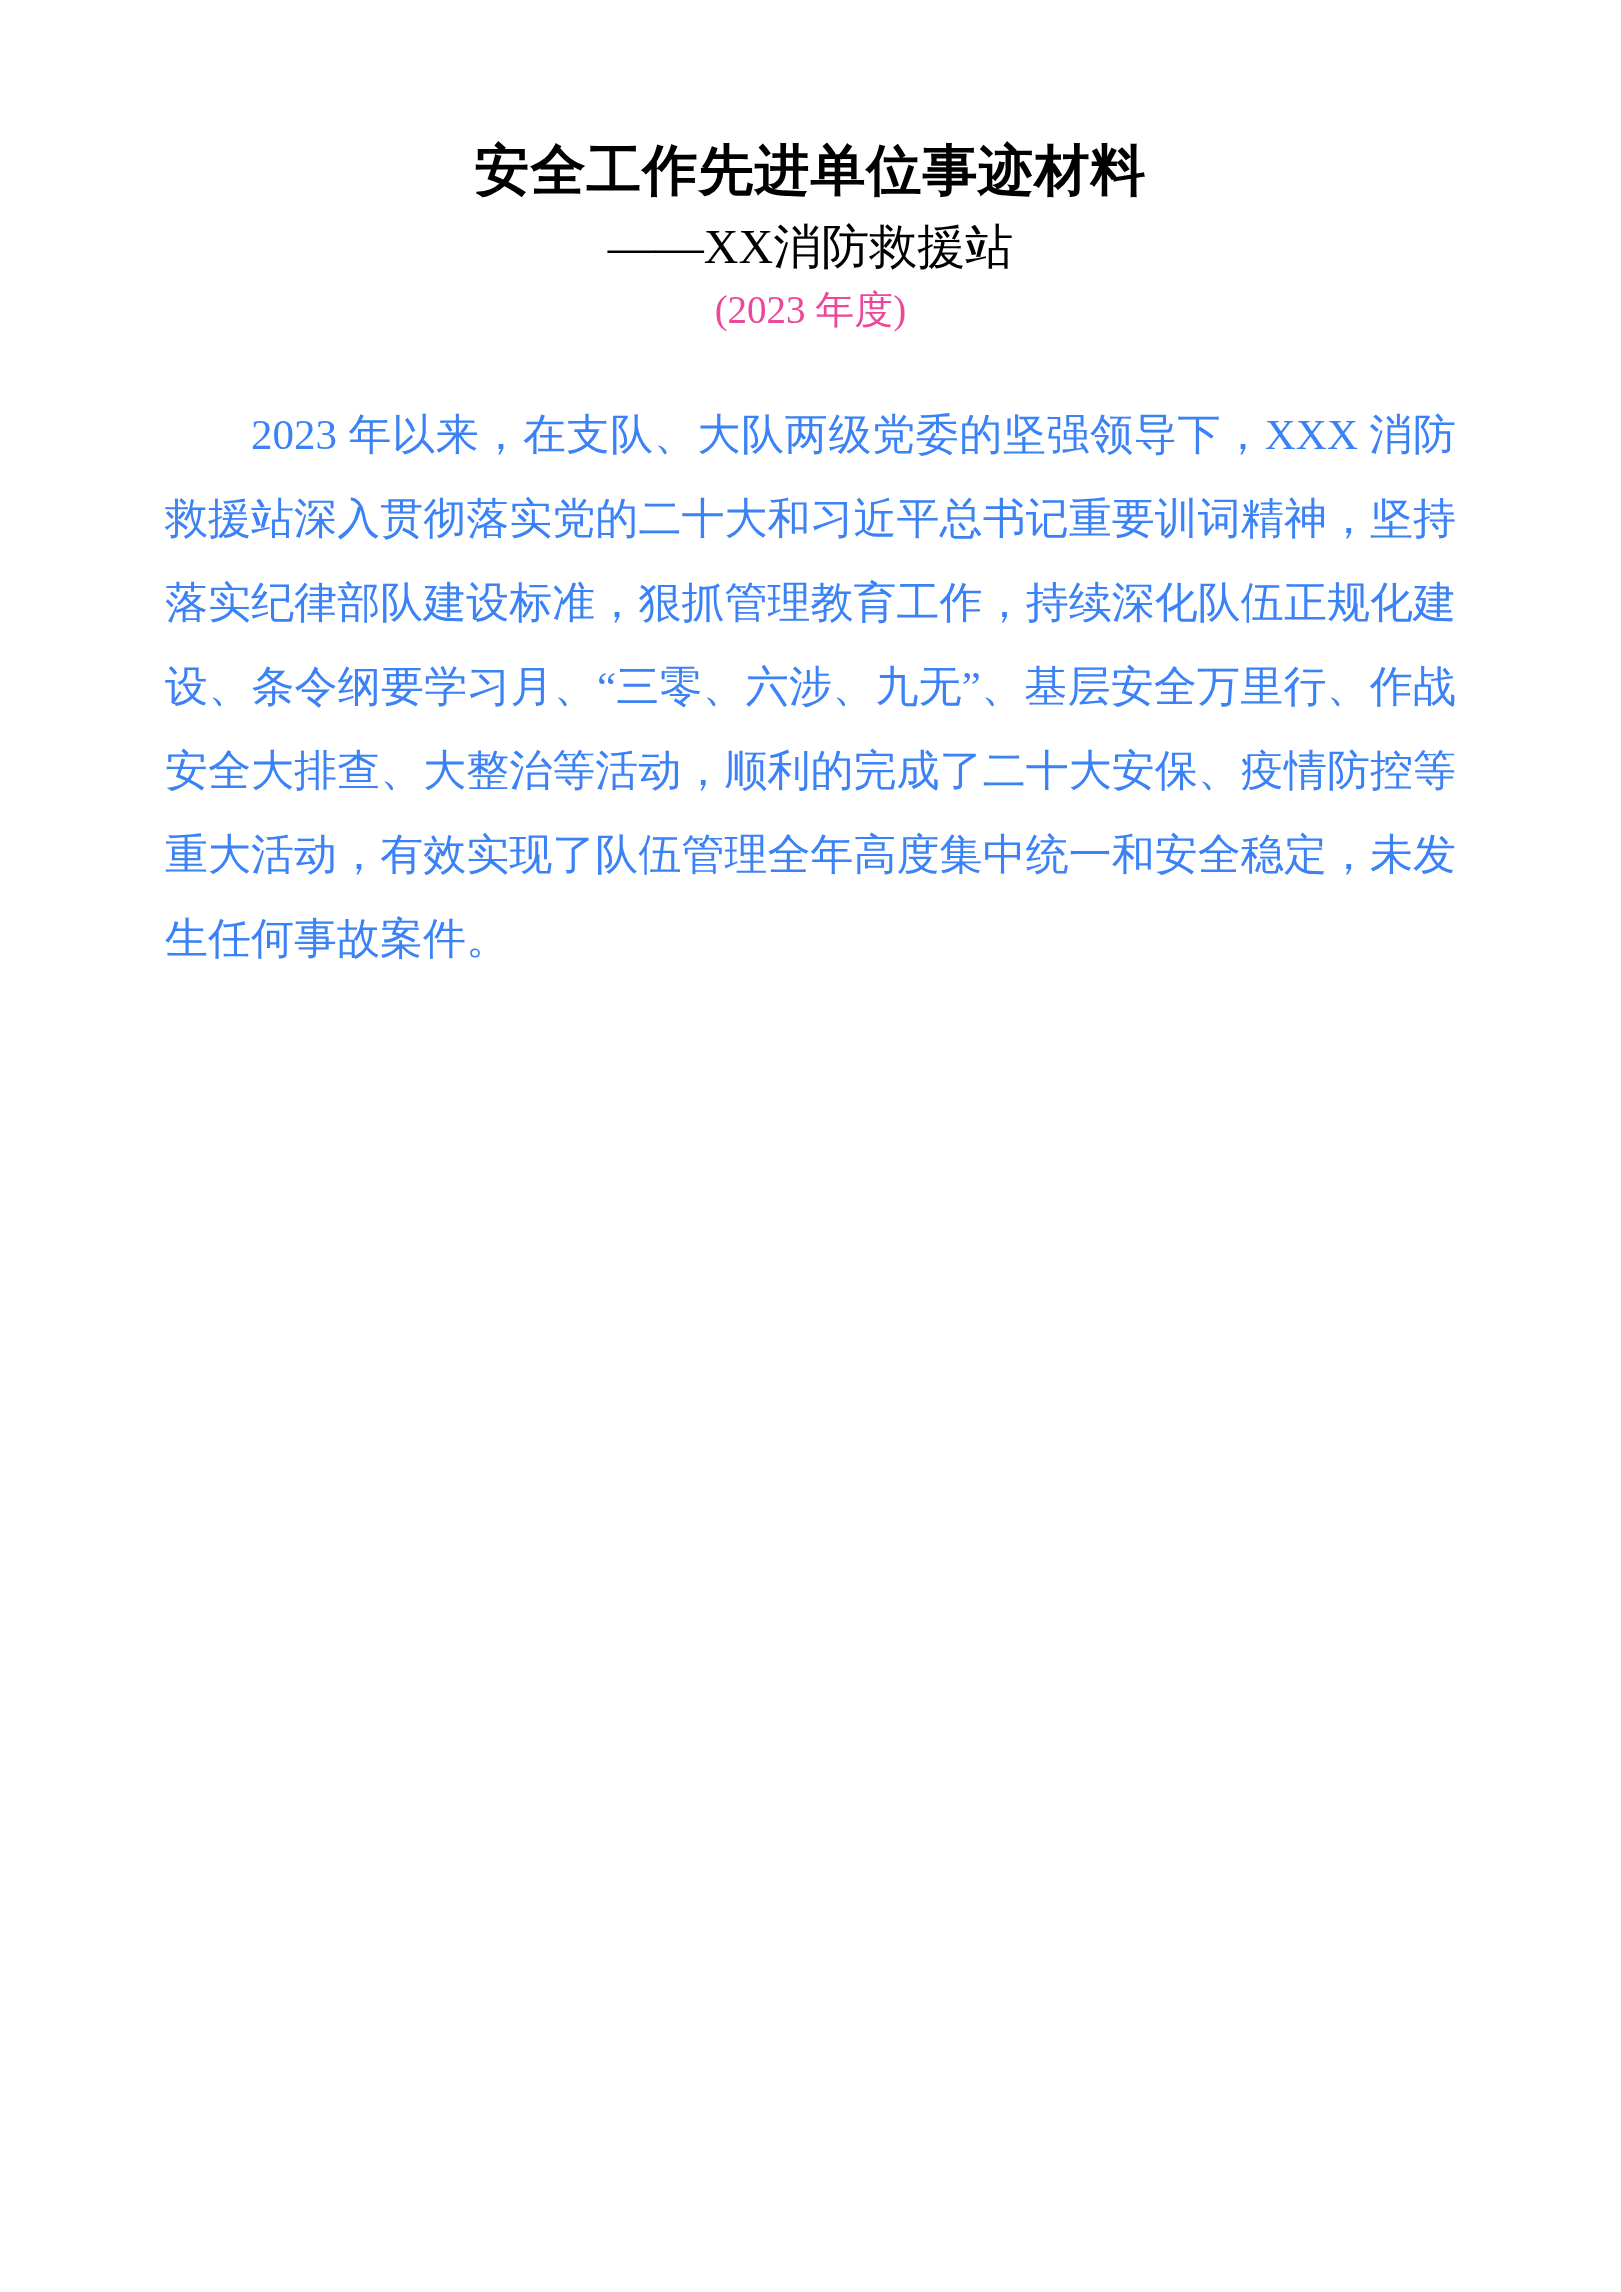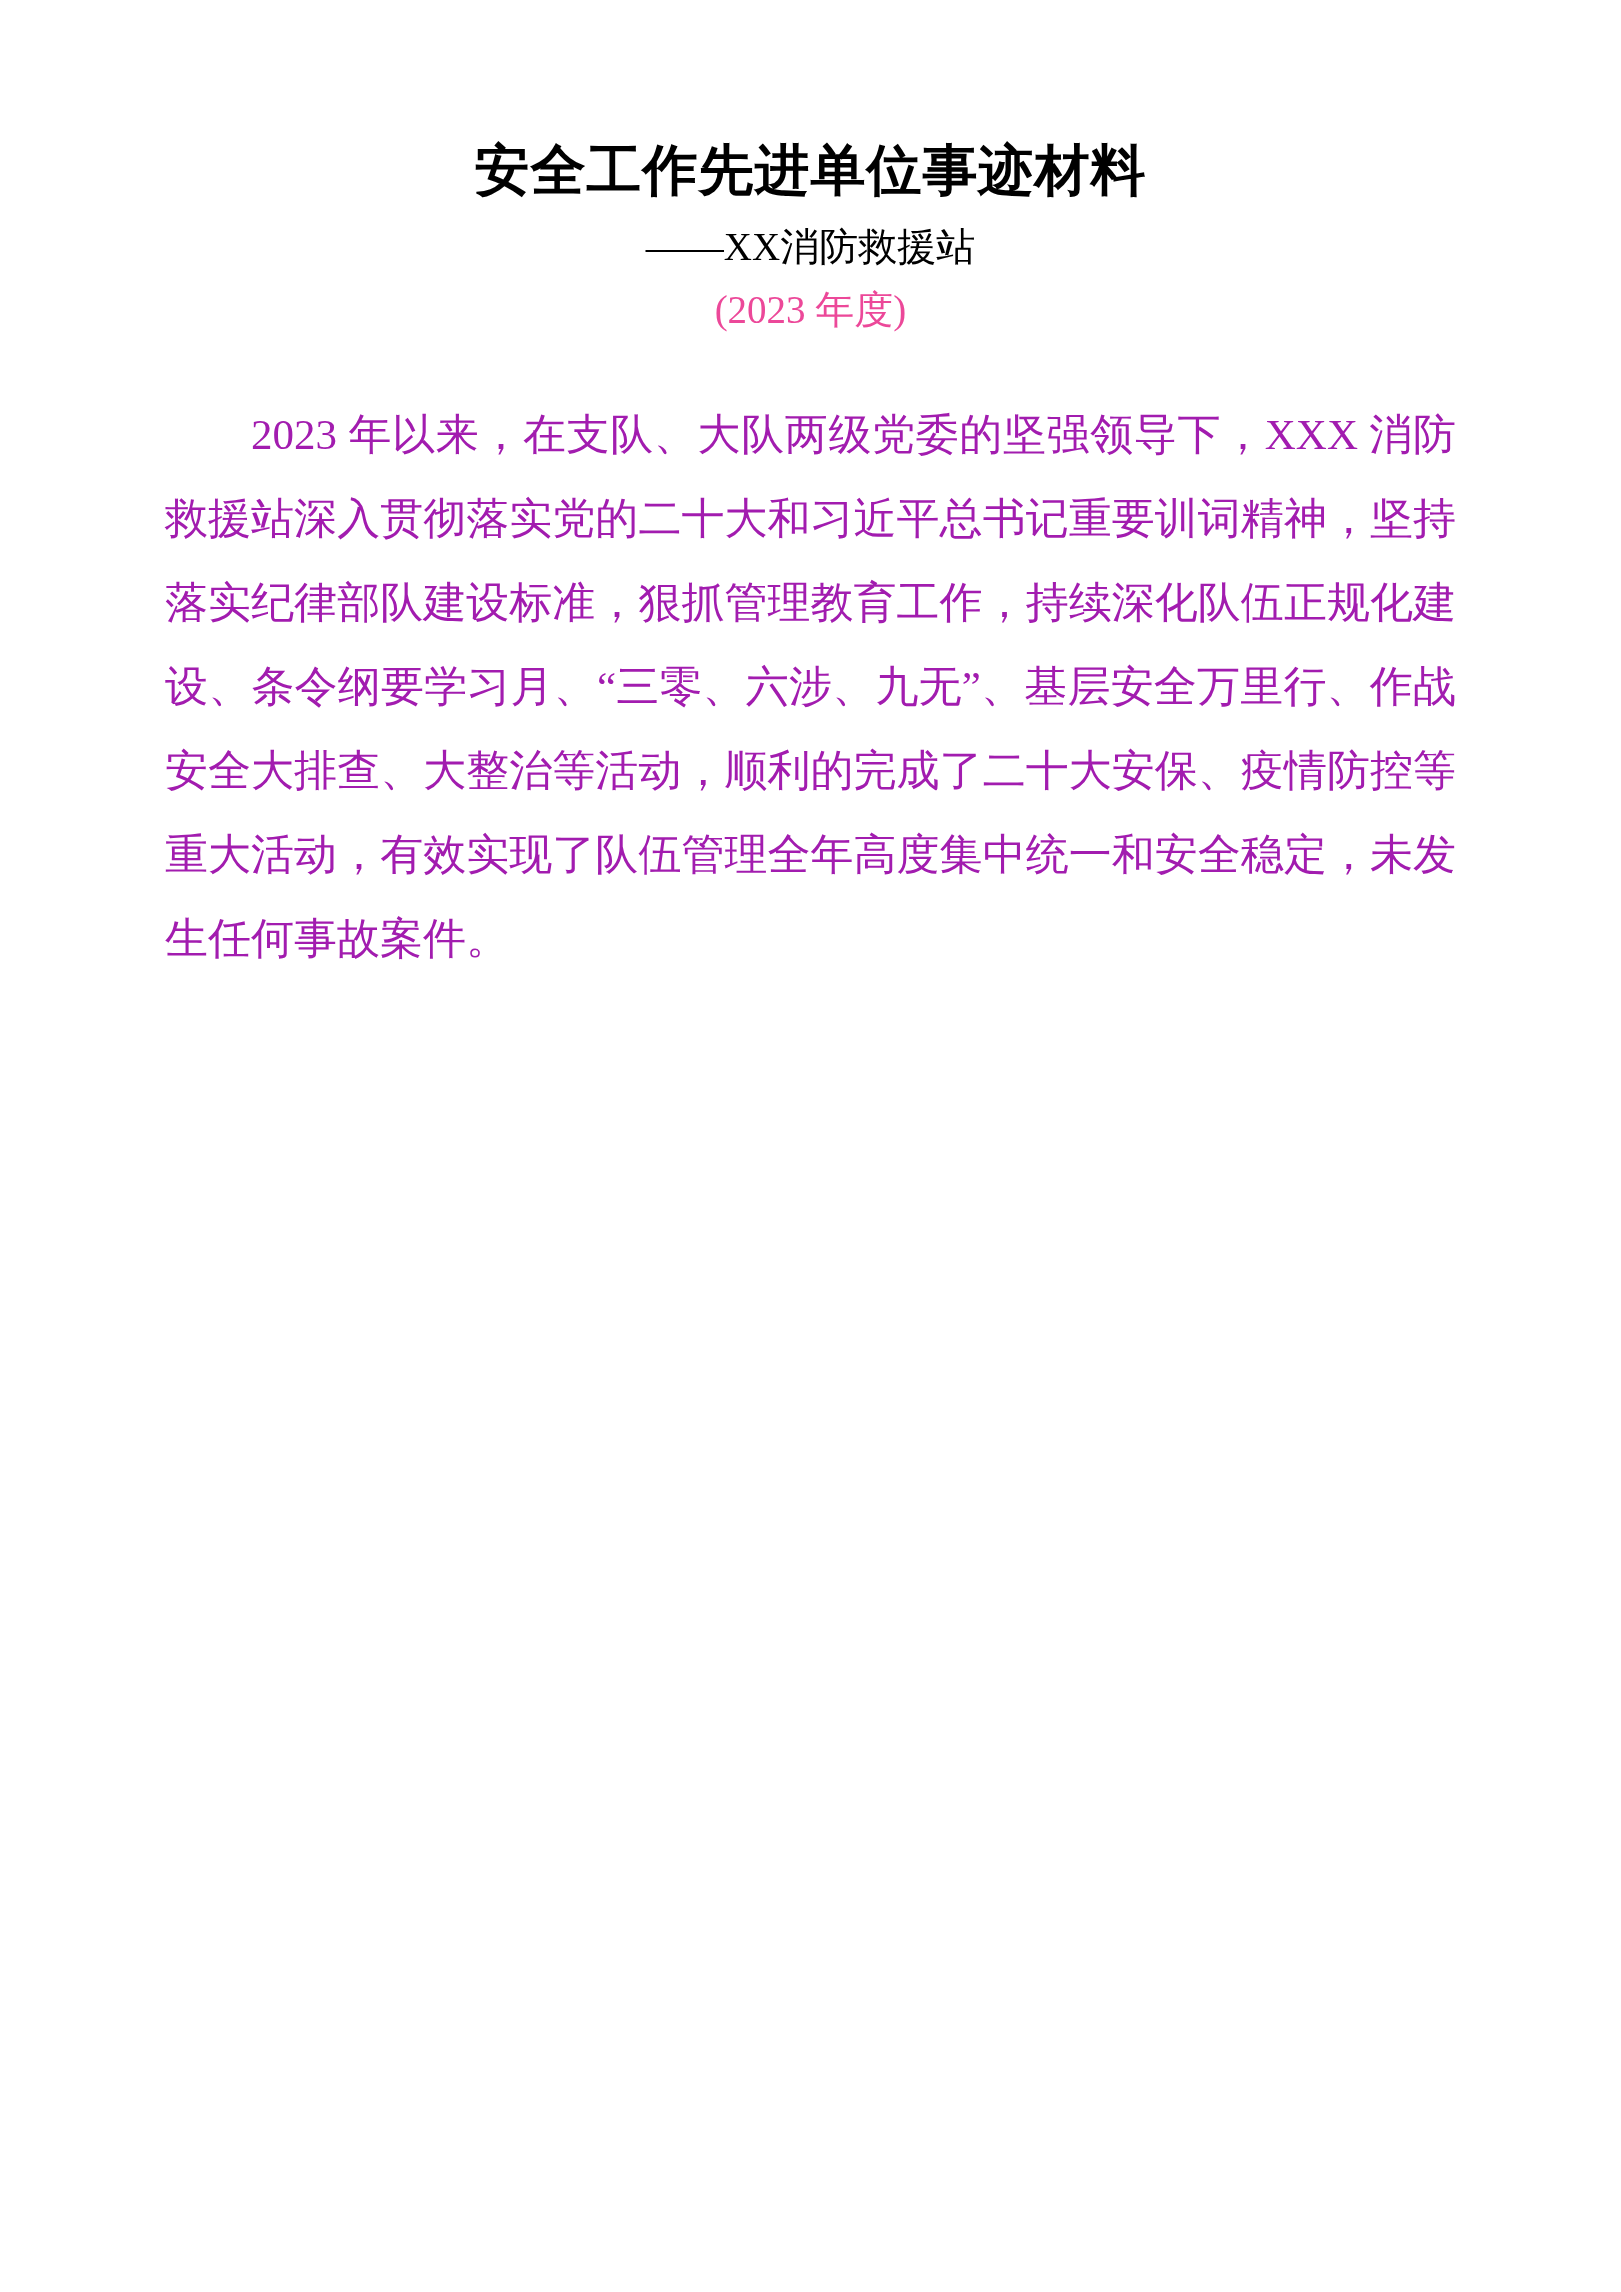--- a/index.html
+++ b/index.html
@@ -26,40 +26,40 @@
     font-size: 55px;
     line-height: 71px;
     font-weight: 700;
     letter-spacing: 1px;
     font-family: "DejaVu Sans", "Liberation Sans", sans-serif;
     color: #000000;
   }
   .doc-subtitle {
     margin: 11.8px 0 0 0;
     text-align: center;
-    font-size: 39px;
+    font-size: 48px;
     line-height: 57px;
     font-weight: 400;
     color: #000000;
   }
   .doc-yearline {
     margin: 5.9px 0 0 0;
     text-align: center;
     font-size: 39px;
     line-height: 57px;
     font-weight: 400;
     color: #ec4899;
   }
   .doc-body {
     margin-top: 55px;
     font-size: 43px;
     line-height: 84px;
     text-align: justify;
     text-justify: inter-ideograph;
-    color: #a21caf;
+    color: #3b82f6;
   }
   .doc-body p {
     margin: 0;
     padding: 0;
     text-indent: 2em;
     word-break: break-all;
   }
 </style>
 </head>
 <body>

